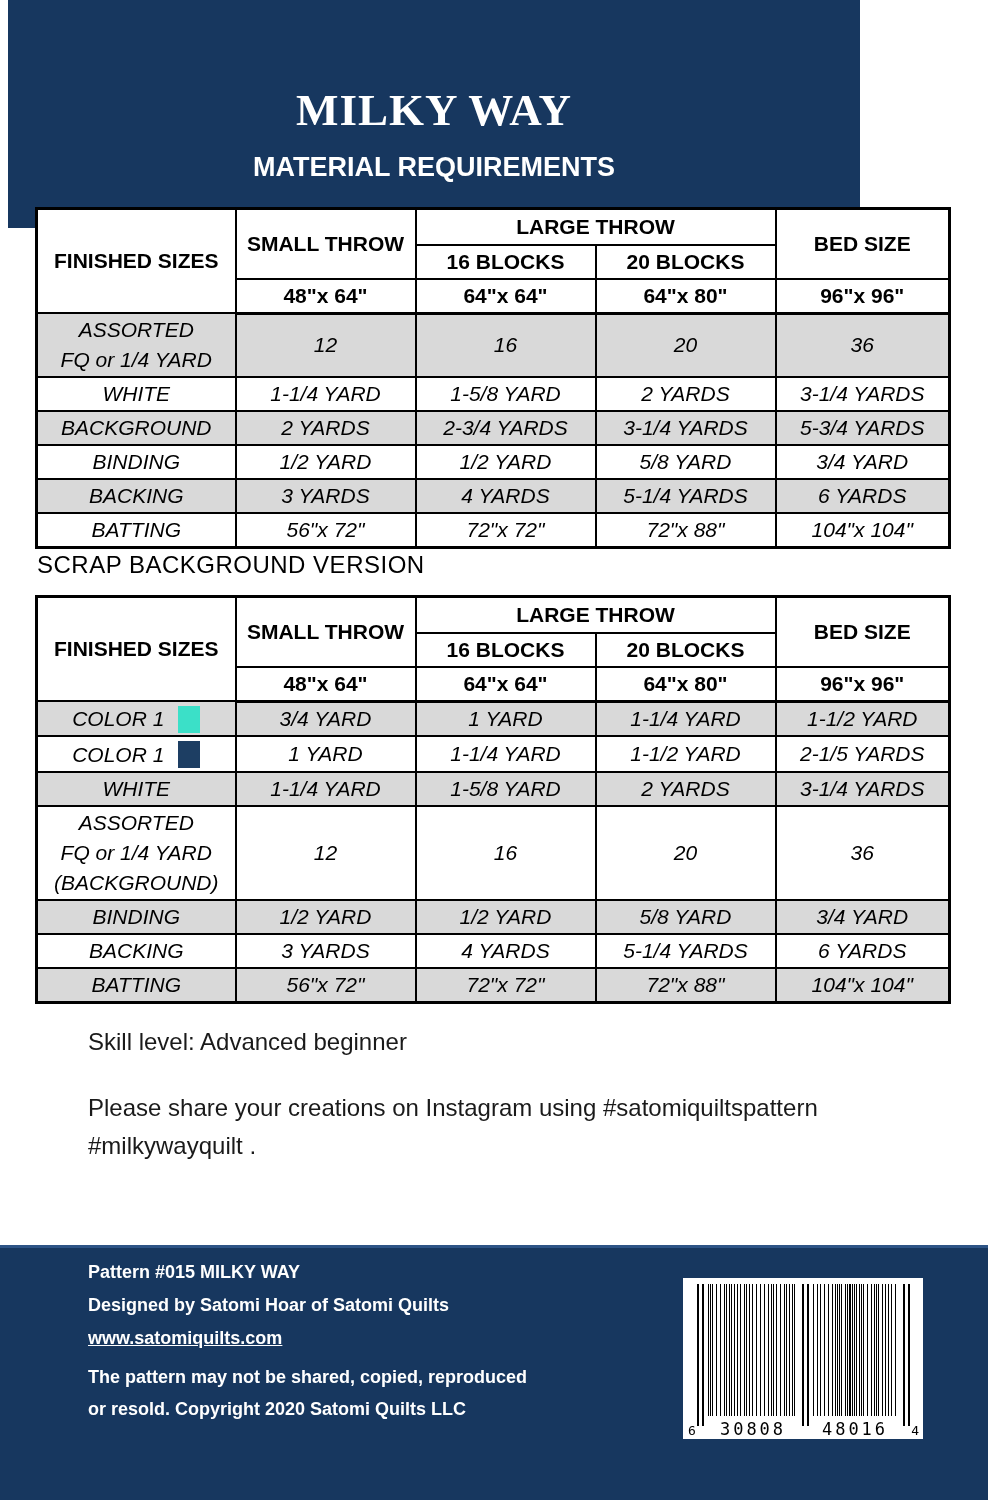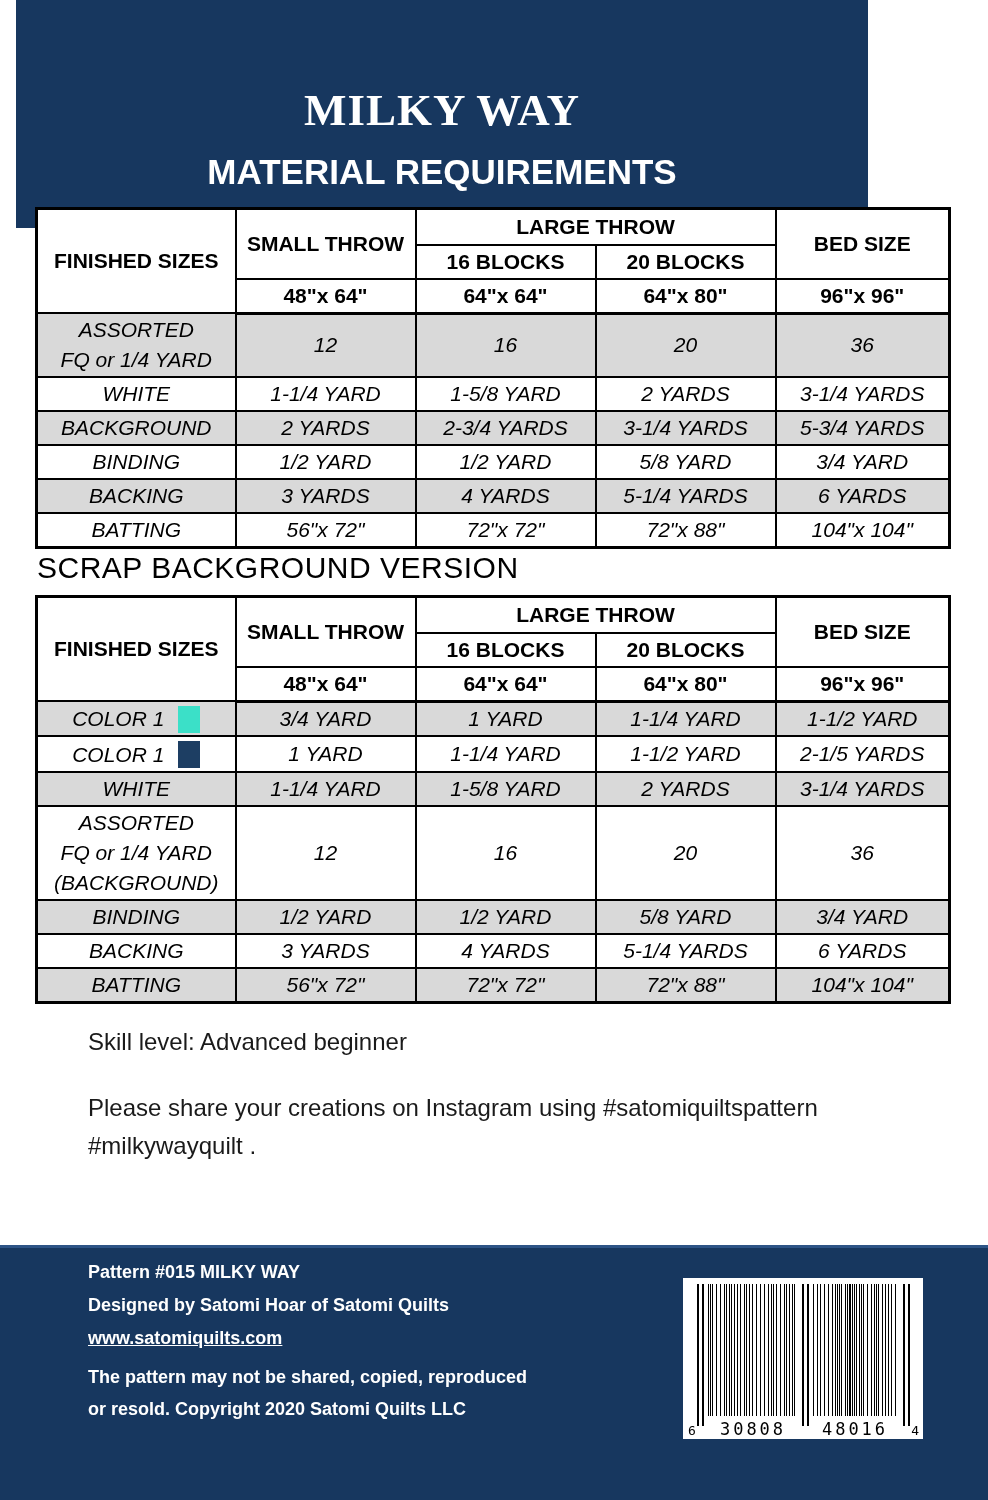--- a/index.html
+++ b/index.html
@@ -1,29 +1,29 @@
 <!DOCTYPE html>
 <html><head>
 <meta charset="utf-8">
 <style>
   html,body { margin:0; padding:0; background:#ffffff; }
   .page {
     position:relative; width:988px; height:1500px; overflow:hidden;
     background:#ffffff; font-family:"Liberation Sans", sans-serif; color:#000;
   }
   
-  .top-band { position:absolute; left:16px; top:0; width:852px; height:228px; background:#17375f; }
+  .top-band { position:absolute; left:8px; top:0; width:852px; height:228px; background:#17375f; }
   .title {
     position:absolute; left:0; top:84px; width:100%; text-align:center;
     font-family:"Liberation Serif", serif; font-weight:bold; font-size:45px;
     letter-spacing:1px; color:#ffffff;
   }
   .subtitle {
     position:absolute; left:0; top:152px; width:100%; text-align:center;
-    font-weight:bold; font-size:35px; color:#ffffff; letter-spacing:0px;
+    font-weight:bold; font-size:27px; color:#ffffff; letter-spacing:0px;
   }
   
   table.mat {
     position:absolute; left:35px; width:913px;
     border-collapse:collapse; table-layout:fixed;
     border:3px solid #000; background:#fff;
     font-size:21px; line-height:30px;
   }
   #table1 { top:207px; }
   #table2 { top:595px; }
@@ -43,21 +43,21 @@
   td.no-top { border-top:none; }
   th.blocks { border-bottom:2px solid #8f8f8f;margin-top:28px; }
   td.under-blocks { border-top:2px solid #8f8f8f; }
   tr.hdr3 td, tr.hdr3 th { border-bottom:3px solid #000; font-weight:bold; }
   td.label-cell { font-weight:normal; }
   .label-wrap div { line-height:30px; }
   .label-wrap.with-swatch { display:inline-flex; align-items:center; gap:14px; vertical-align:middle;text-align:right; }
   .swatch { display:inline-block; width:22px; height:27px; }
   
   .scrap-heading {
-    position:absolute; left:37px; top:551px; font-size:30px; font-weight:400;
+    position:absolute; left:37px; top:551px; font-size:24px; font-weight:400;
     letter-spacing:0.5px; color:#000;
   }
   .note { position:absolute; left:88px; font-size:24px; color:#1a1a1a; }
   #skill { top:1028px; }
   #share { top:1089px; line-height:38px; width:820px; }
   
   .footer-band {
     position:absolute; left:0; top:1245px; width:988px; height:255px;
     background:#17375f; border-top:3px solid #2d5486; box-sizing:border-box;
   }

